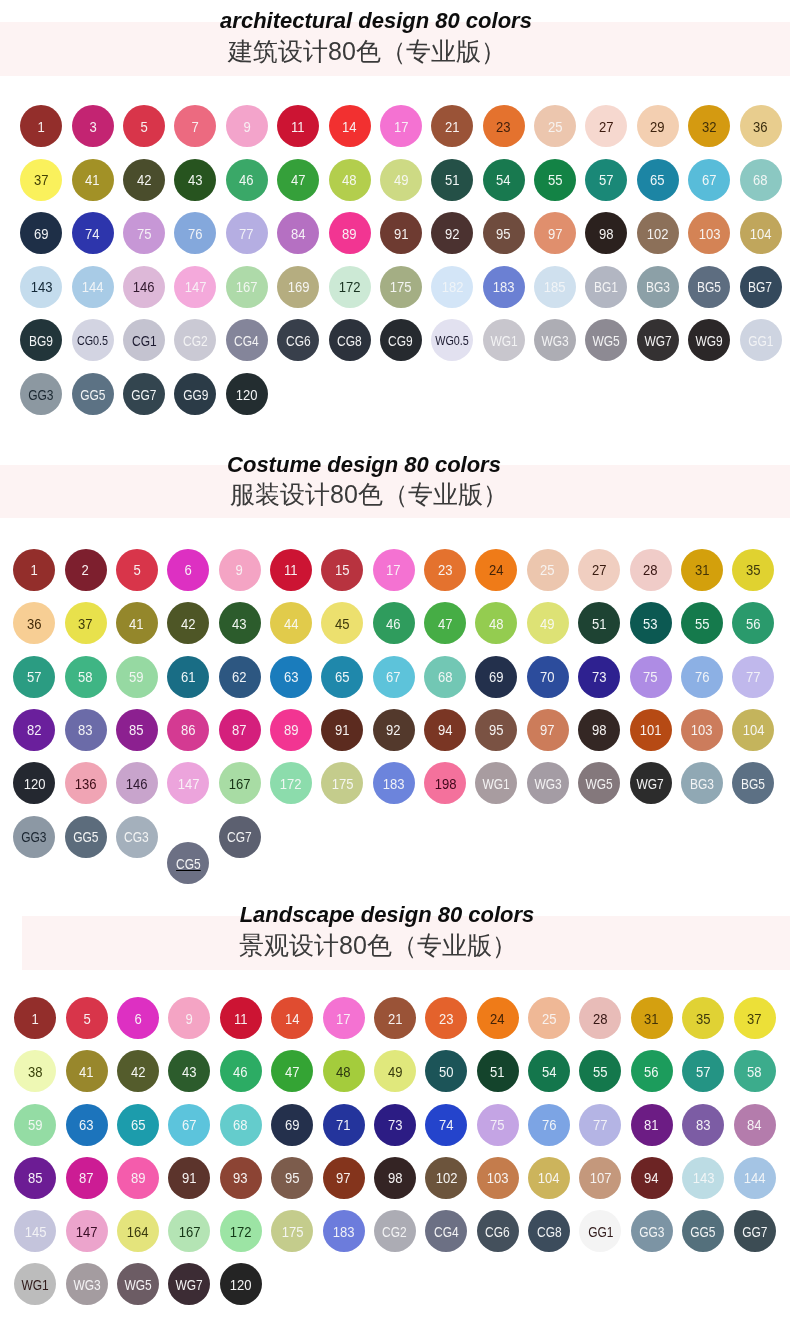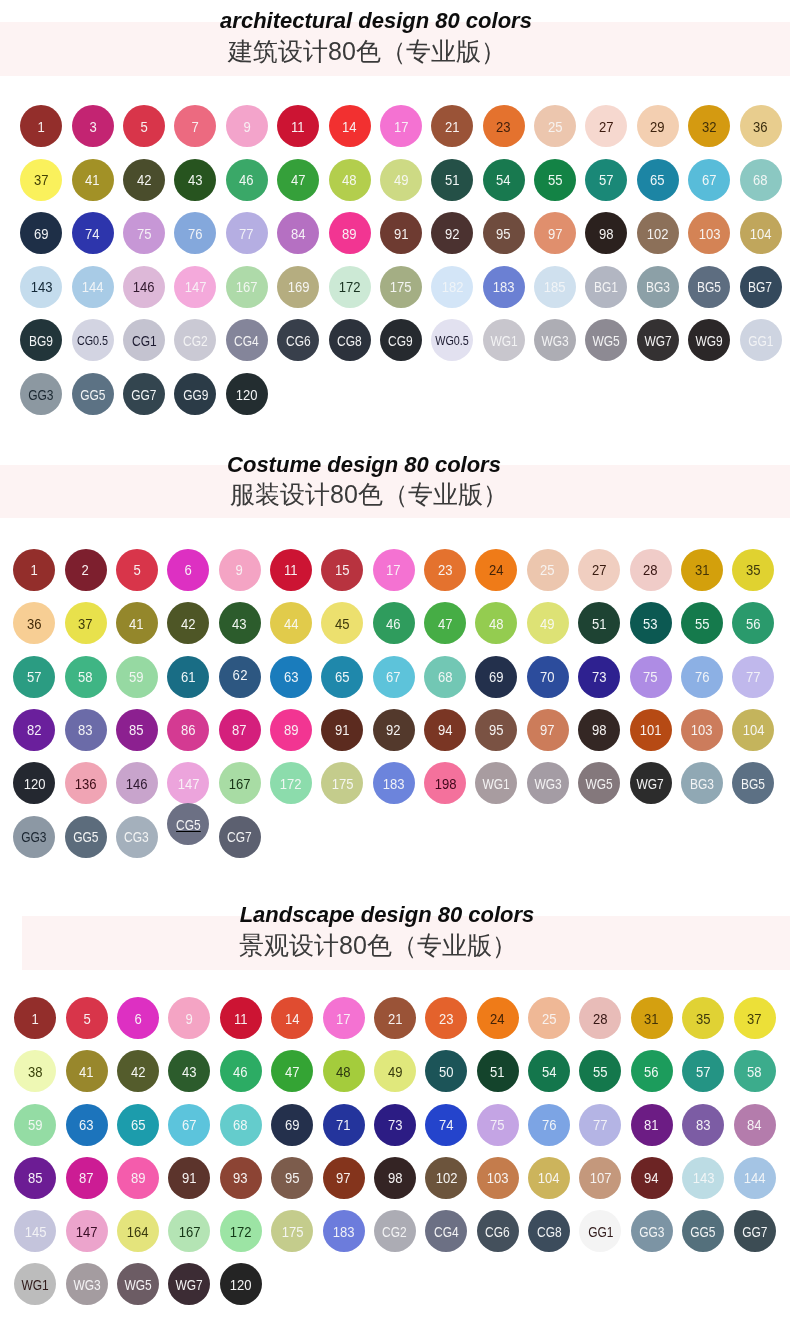--- a/index.html
+++ b/index.html
@@ -384,21 +384,21 @@
         </div>
       <div class="sw" style="left: 64.5px; top: 655.5px; background-color: rgb(63, 181, 132);">
           <span class="lbl" style="color: rgb(240, 247, 244);">58</span>
         </div>
       <div class="sw" style="left: 115.8px; top: 655.5px; background-color: rgb(150, 217, 162);">
           <span class="lbl" style="color: rgb(241, 246, 242);">59</span>
         </div>
       <div class="sw" style="left: 167.2px; top: 655.5px; background-color: rgb(25, 109, 133);">
           <span class="lbl" style="color: rgb(239, 246, 248);">61</span>
         </div>
-      <div class="sw" style="left: 218.6px; top: 655.5px; background-color: rgb(45, 87, 129); font-family: Liberation Mono, monospace;">
+      <div class="sw" style="left: 218.6px; top: 655.5px; background-color: rgb(45, 87, 129);">
           <span class="lbl" style="color: rgb(240, 244, 247);">62</span>
         </div>
       <div class="sw" style="left: 269.9px; top: 655.5px; background-color: rgb(26, 124, 188);">
           <span class="lbl" style="color: rgb(239, 244, 248);">63</span>
         </div>
       <div class="sw" style="left: 321.3px; top: 655.5px; background-color: rgb(31, 136, 171);">
           <span class="lbl" style="color: rgb(239, 246, 248);">65</span>
         </div>
       <div class="sw" style="left: 372.7px; top: 655.5px; background-color: rgb(93, 195, 218);">
           <span class="lbl" style="color: rgb(240, 246, 247);">67</span>
@@ -516,21 +516,21 @@
         </div>
       <div class="sw" style="left: 13.1px; top: 815.6px; background-color: rgb(140, 152, 164);">
           <span class="lbl alpha" style="color: rgb(26, 37, 48);">GG3</span>
         </div>
       <div class="sw" style="left: 64.5px; top: 815.6px; background-color: rgb(92, 108, 124);">
           <span class="lbl alpha" style="color: rgb(243, 244, 244);">GG5</span>
         </div>
       <div class="sw" style="left: 115.8px; top: 815.6px; background-color: rgb(164, 176, 188);">
           <span class="lbl alpha" style="color: rgb(243, 244, 244);">CG3</span>
         </div>
-      <div class="sw" style="left: 167.2px; top: 803px; background-color: rgb(108, 112, 132); text-decoration: underline;">
+      <div class="sw" style="left: 167.2px; top: 842px; background-color: rgb(108, 112, 132); text-decoration: underline;">
           <span class="lbl alpha" style="color: rgb(243, 243, 244);">CG5</span>
         </div>
       <div class="sw" style="left: 218.6px; top: 815.6px; background-color: rgb(92, 96, 112);">
           <span class="lbl alpha" style="color: rgb(243, 243, 244);">CG7</span>
         </div>
     </div>
   </div>
   <div class="section">
     <div class="band" style="left:22px;top:916.0px;width:768px;height:54px;"></div>
     <div class="title-en" style="top:903.5px;left:-8px;">Landscape design 80 colors</div>

